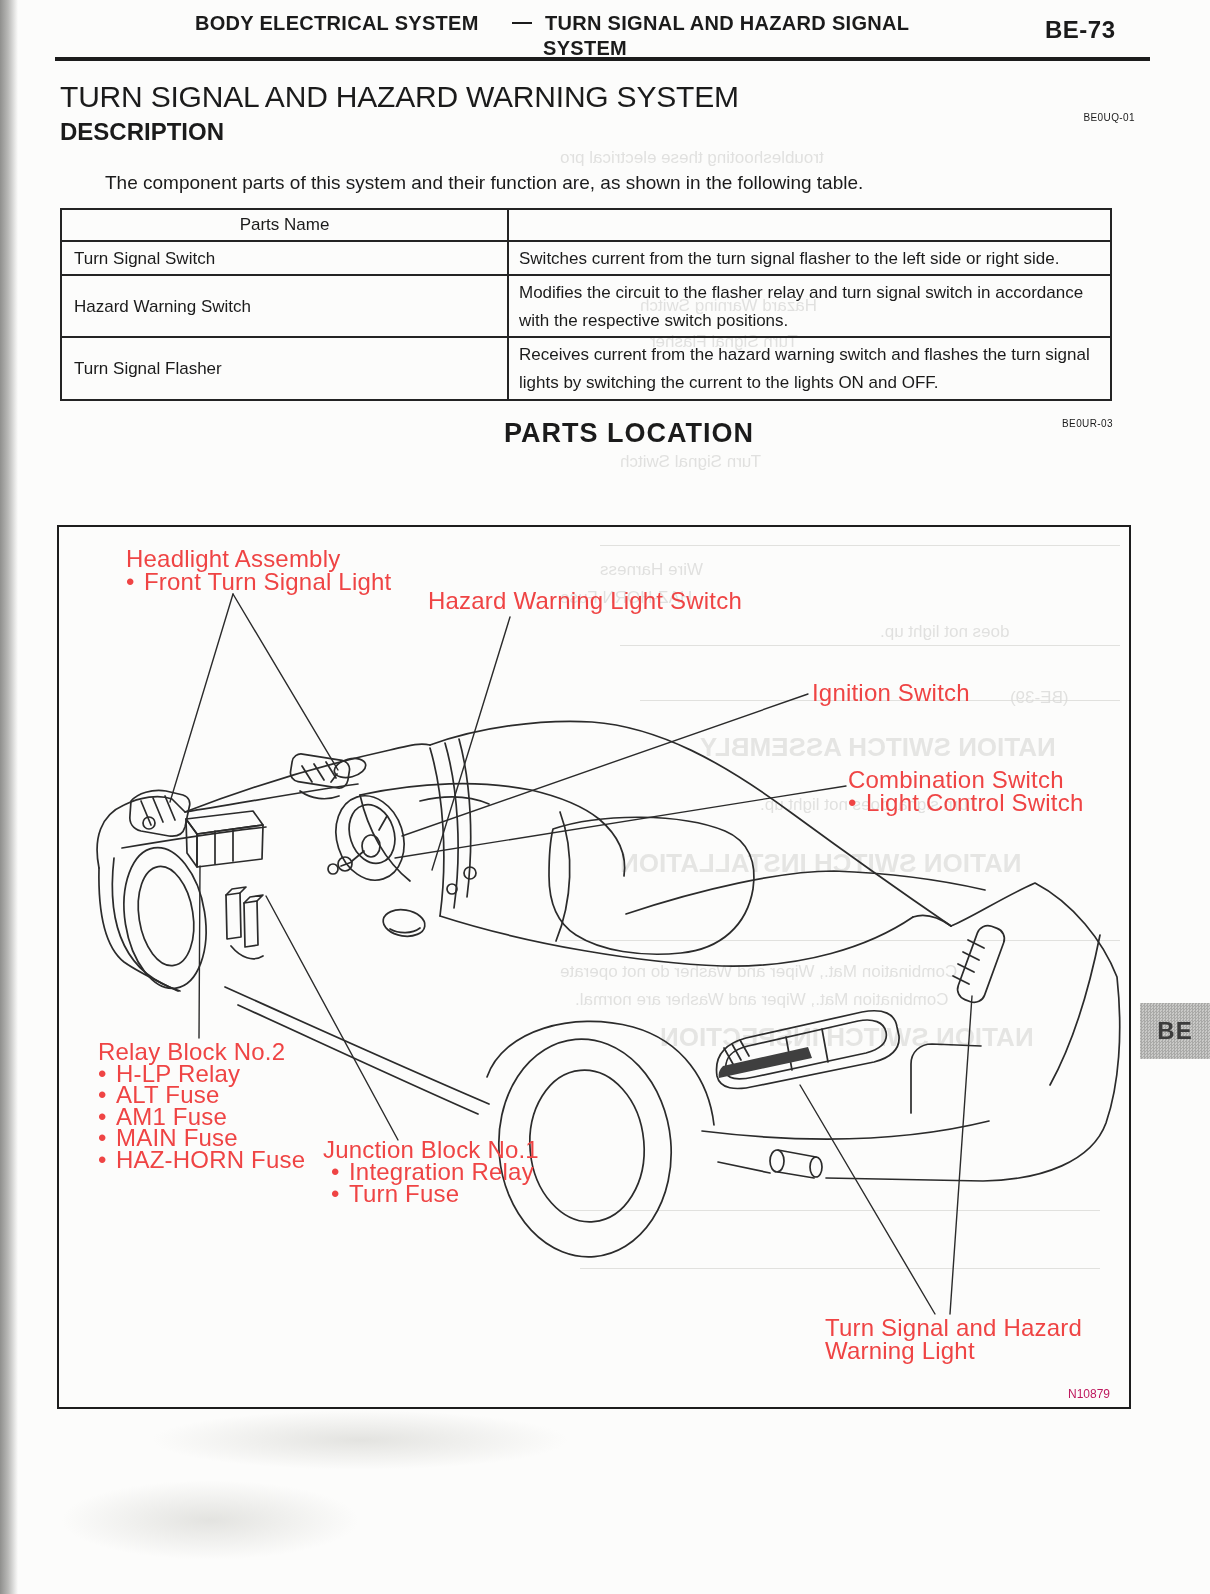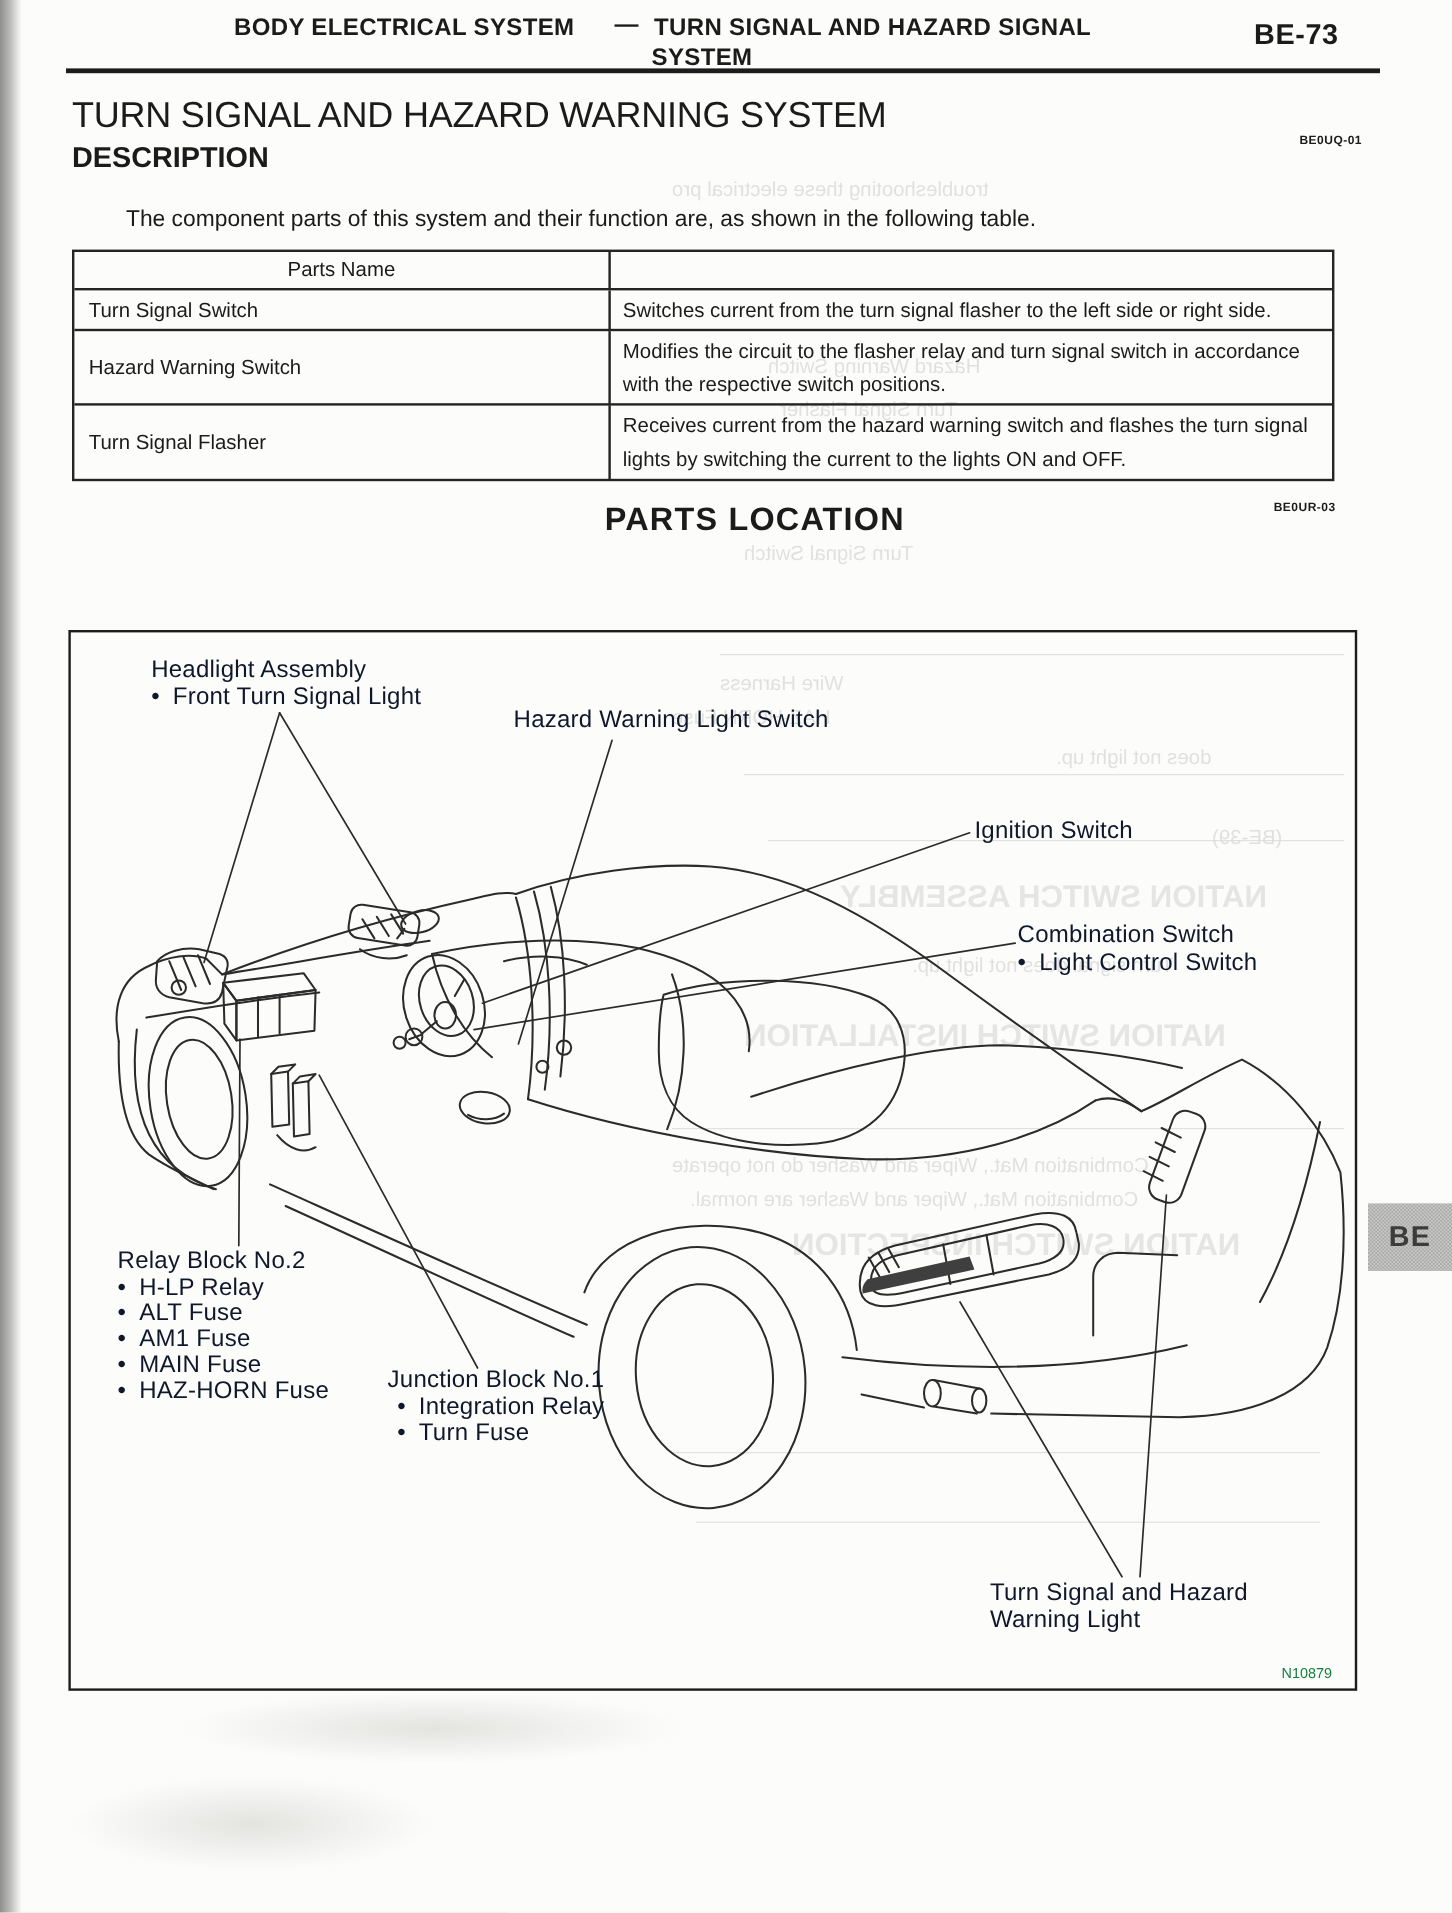--- a/index.html
+++ b/index.html
@@ -13,35 +13,35 @@
   .bt{color:#cfcfcd;transform:scaleX(-1);filter:blur(0.6px);opacity:.6;font-size:17px;white-space:nowrap;}
   .bt-big{font-size:26px;font-weight:bold;opacity:.5;}
   .ghost-rule{height:1px;background:#d9d9d7;opacity:.8;}
   .smudge{background:radial-gradient(ellipse at center,#e3e3e0 0%,rgba(252,252,251,0) 70%);}
   
   .hdr-line{font-size:20px;font-weight:bold;letter-spacing:.3px;}
   .rule{background:#1c1c1c;}
   
   .doc-title{font-size:30px;font-weight:400;letter-spacing:-.2px;}
   .sec-head{font-size:24px;font-weight:800;}
-  .code{font-size:10px;font-weight:bold;letter-spacing:.4px;}
+  .code{font-size:10px;font-weight:normal;letter-spacing:.4px;}
   .intro{font-size:19px;}
   
   .ptable{left:60px;top:208px;width:1048px;border:2px solid #242424;background:rgba(255,255,255,.0);}
   .trow{display:grid;grid-template-columns:447px 1fr;border-top:2px solid #242424;}
   .trow:first-child{border-top:none;}
   .tcell{font-size:17px;display:flex;align-items:center;}
   .tcell.name{padding-left:12px;border-right:2px solid #242424;}
   .tcell.fn{padding:3px 8px 3px 10px;line-height:28px;}
   .tcell.hd{justify-content:center;padding-left:0;font-size:17px;}
   
   .figbox{left:57px;top:525px;width:1070px;height:880px;border:2px solid #1d1d1d;}
-  .lbl{font-size:20px;line-height:23px;color:#0f172a;letter-spacing:.2px;white-space:nowrap;}
+  .lbl{font-size:24px;line-height:23px;color:#ef4444;letter-spacing:.2px;white-space:nowrap;}
   .blt{display:inline-block;width:18px;text-align:left;}
-  .fig-code{font-size:12px;color:#15803d;}
+  .fig-code{font-size:12px;color:#be185d;}
   
   .betab{left:1140px;top:1003px;width:70px;height:56px;background:#b5b5b3;
      background-image:repeating-conic-gradient(#a9a9a7 0% 25%,#c9c9c7 0% 50%);background-size:3px 3px;
      display:flex;align-items:center;justify-content:center;
      font-size:24px;font-weight:bold;color:#3c3c3c;letter-spacing:1px;}
   svg{position:absolute;overflow:visible;}
 </style>
 </head>
 <body>
 

